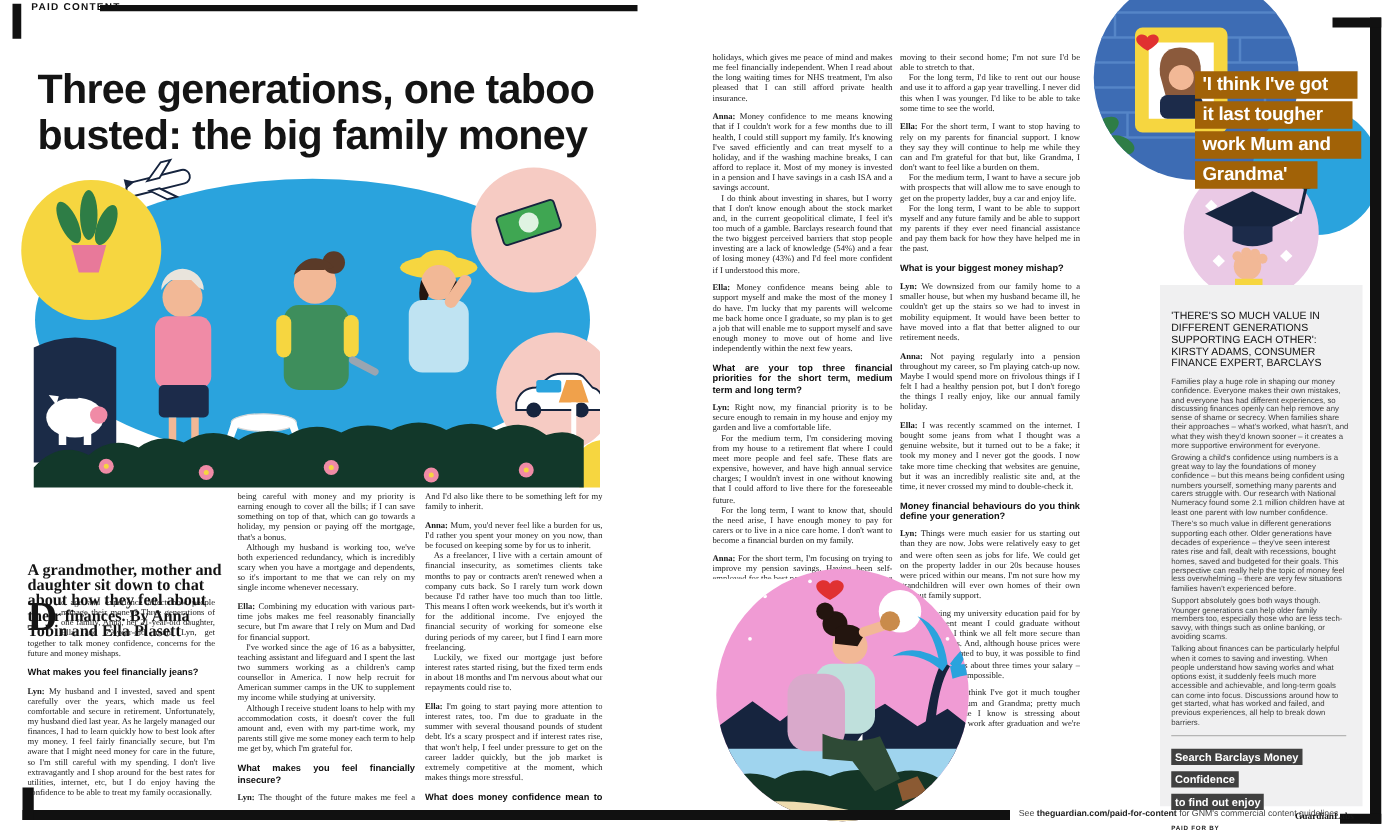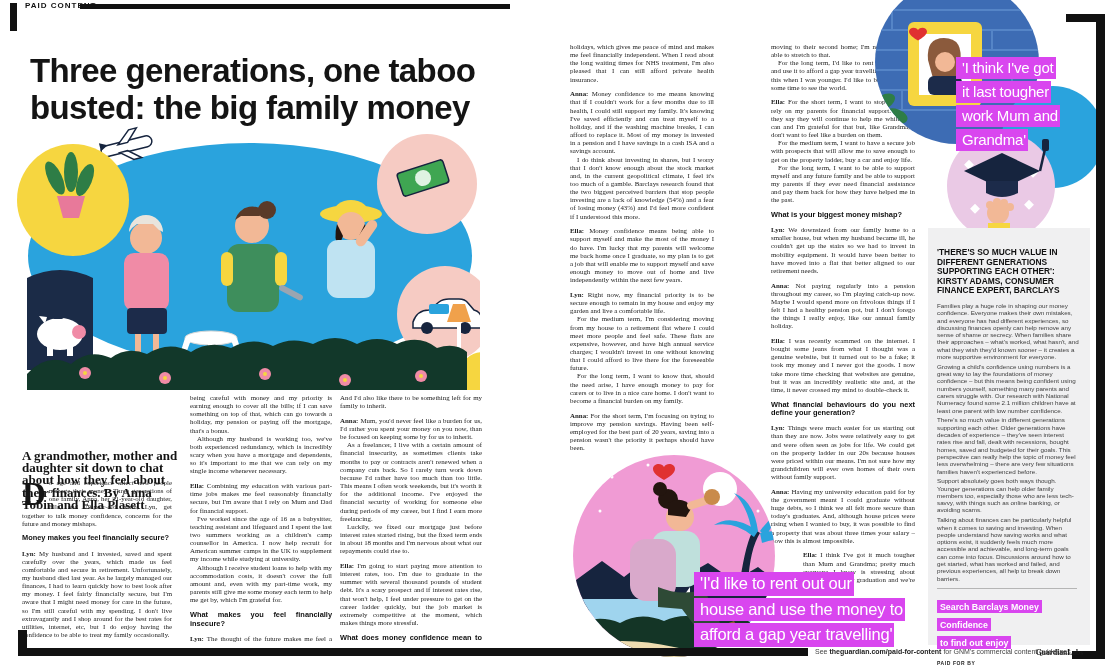--- a/index.html
+++ b/index.html
@@ -29,48 +29,48 @@
   .col p.ind{text-indent:7px;}
   .col p.wrap{margin-left:32px;}
   .col h3{margin:6.5px 0 2px 0;font-family:"Liberation Sans",sans-serif;
           font-weight:bold;font-size:7.4px;line-height:8.6px;color:#111;}
   .col p.drop::first-letter{float:left;font-size:33px;line-height:26px;padding:2px 3px 0 0;
           font-weight:bold;color:#141414;}
   #col0{left:22px;top:479px;width:150px;height:162px;overflow:hidden;}
   #col1{left:190px;top:394px;width:142px;height:248px;overflow:hidden;}
   #col2{left:340px;top:394px;width:142px;height:248px;overflow:hidden;}
   #col3{left:570px;top:43px;width:144px;height:420px;overflow:hidden;}
-  #col4{left:771px;top:43px;width:144px;height:540px;overflow:hidden;}
+  #col4{left:720px;top:43px;width:144px;height:540px;overflow:hidden;}
   
   .illo{position:absolute;}
   #main-illo{left:15px;top:126px;}
   #window-illo{left:872px;top:0px;}
   .blue-ball{position:absolute;left:1002px;top:86px;width:102px;height:102px;border-radius:50%;
              background:#2AA3DD;}
   #cap-illo{left:946px;top:131px;}
   #traveller-illo{left:572px;top:451px;}
   
   .pq{position:absolute;z-index:30;}
-  .pq span{display:block;width:max-content;background:#d946ef;color:#fff;
-           font-family:"Liberation Sans",sans-serif;font-weight:normal;padding:3px 2px 4px 6px;
+  .pq span{display:block;width:max-content;background:#a16207;color:#fff;
+           font-family:"Liberation Sans",sans-serif;font-weight:bold;padding:3px 24px 4px 6px;
            margin:0 0 2px 0;letter-spacing:-0.2px;}
   #quote-tougher{left:956px;top:57px;}
   #quote-tougher span{font-size:15px;line-height:15px;}
   #quote-rent{left:694px;top:572px;}
   #quote-rent span{font-size:16.5px;line-height:16.5px;}
   
   .panel{position:absolute;left:928px;top:228px;width:162px;height:417px;background:#F0F0F1;z-index:5;}
   .panel-inner{position:absolute;left:9px;top:20px;width:142px;}
-  .expert-head{font-family:"Liberation Sans",sans-serif;font-weight:bold;font-size:8.4px;
+  .expert-head{font-family:"Liberation Sans",sans-serif;font-weight:normal;font-size:8.4px;
                line-height:9.6px;color:#111;width:128px;}
   .expert-body{margin-top:6px;font-family:"Liberation Sans",sans-serif;font-size:6.25px;
                line-height:7.3px;color:#3d3d3d;}
   .expert-body p{margin:0 0 2.5px 0;}
   .divider{margin:6px 0 7px 0;border-top:1px solid #b5b5b5;width:140px;}
-  .cta span{display:inline;background:#d946ef;color:#fff;font-family:"Liberation Sans",sans-serif;
+  .cta span{display:inline;background:#404040;color:#fff;font-family:"Liberation Sans",sans-serif;
             font-weight:bold;font-size:8.8px;line-height:13px;padding:1.5px 3px;
             -webkit-box-decoration-break:clone;box-decoration-break:clone;}
   .paidforby{margin-top:10px;font-family:"Liberation Sans",sans-serif;font-weight:bold;
              font-size:5px;letter-spacing:.6px;color:#222;}
   
   .footer-note{position:absolute;left:815px;top:648px;font-family:"Liberation Sans",sans-serif;
                font-size:7px;color:#444;}
   .footer-note b{color:#222;}
   .labs-logo{position:absolute;left:1024px;top:648px;font-family:"Liberation Serif",serif;
              font-weight:bold;font-size:7.5px;color:#1a1a1a;margin-left:12px;}
@@ -82,21 +82,21 @@
 
   <div class="tl-corner"></div>
   <div class="paid-tag">PAID CONTENT</div>
   <div class="head-bar"></div>
 
   <h1 class="headline">Three generations, one taboo busted: the big family money chat</h1>
   <p class="standfirst">A grandmother, mother and daughter sit down to chat about how they feel about their finances. By Anna Tobin and Ella Plasett</p>
 
   <div class="col" id="col0">
       <p class="drop">Do age and experience affect how people manage their money? Three generations of one family, Anna, her 21-year-old daughter, Ella, and 79-year-old mum, Lyn, get together to talk money confidence, concerns for the future and money mishaps.</p>
-      <h3>Money makes you feel financially secure?</h3>
+      <h3>What makes you feel financially jeans?</h3>
       <p class="qa"><b>Lyn: </b>My husband and I invested, saved and spent carefully over the years, which made us feel comfortable and secure in retirement. Unfortunately, my husband died last year. As he largely managed our finances, I had to learn quickly how to best look after my money. I feel fairly financially secure, but I'm aware that I might need money for care in the future, so I'm still careful with my spending. I don't live extravagantly and I shop around for the best rates for utilities, internet, etc, but I do enjoy having the confidence to be able to treat my family occasionally.</p>
     </div>
   <div class="col" id="col1">
       <p class="cont">being careful with money and my priority is earning enough to cover all the bills; if I can save something on top of that, which can go towards a holiday, my pension or paying off the mortgage, that's a bonus.</p>
       <p class="cont ind">Although my husband is working too, we've both experienced redundancy, which is incredibly scary when you have a mortgage and dependents, so it's important to me that we can rely on my single income whenever necessary.</p>
       <p class="qa"><b>Ella: </b>Combining my education with various part-time jobs makes me feel reasonably financially secure, but I'm aware that I rely on Mum and Dad for financial support.</p>
       <p class="cont ind">I've worked since the age of 16 as a babysitter, teaching assistant and lifeguard and I spent the last two summers working as a children's camp counsellor in America. I now help recruit for American summer camps in the UK to supplement my income while studying at university.</p>
       <p class="cont ind">Although I receive student loans to help with my accommodation costs, it doesn't cover the full amount and, even with my part-time work, my parents still give me some money each term to help me get by, which I'm grateful for.</p>
       <h3>What makes you feel financially insecure?</h3>
       <p class="qa"><b>Lyn: </b>The thought of the future makes me feel a little financially insecure. I don't want to be a burden on anyone and I'm worried about the high cost of care, whether that's in my own home or a nursing home.</p>
@@ -107,36 +107,37 @@
       <p class="cont ind">As a freelancer, I live with a certain amount of financial insecurity, as sometimes clients take months to pay or contracts aren't renewed when a company cuts back. So I rarely turn work down because I'd rather have too much than too little. This means I often work weekends, but it's worth it for the additional income. I've enjoyed the financial security of working for someone else during periods of my career, but I find I earn more freelancing.</p>
       <p class="cont ind">Luckily, we fixed our mortgage just before interest rates started rising, but the fixed term ends in about 18 months and I'm nervous about what our repayments could rise to.</p>
       <p class="qa"><b>Ella: </b>I'm going to start paying more attention to interest rates, too. I'm due to graduate in the summer with several thousand pounds of student debt. It's a scary prospect and if interest rates rise, that won't help, I feel under pressure to get on the career ladder quickly, but the job market is extremely competitive at the moment, which makes things more stressful.</p>
       <h3>What does money confidence mean to you?</h3>
     </div>
   <div class="col" id="col3">
       <p class="cont">holidays, which gives me peace of mind and makes me feel financially independent. When I read about the long waiting times for NHS treatment, I'm also pleased that I can still afford private health insurance.</p>
       <p class="qa"><b>Anna: </b>Money confidence to me means knowing that if I couldn't work for a few months due to ill health, I could still support my family. It's knowing I've saved efficiently and can treat myself to a holiday, and if the washing machine breaks, I can afford to replace it. Most of my money is invested in a pension and I have savings in a cash ISA and a savings account.</p>
       <p class="cont ind">I do think about investing in shares, but I worry that I don't know enough about the stock market and, in the current geopolitical climate, I feel it's too much of a gamble. Barclays research found that the two biggest perceived barriers that stop people investing are a lack of knowledge (54%) and a fear of losing money (43%) and I'd feel more confident if I understood this more.</p>
       <p class="qa"><b>Ella: </b>Money confidence means being able to support myself and make the most of the money I do have. I'm lucky that my parents will welcome me back home once I graduate, so my plan is to get a job that will enable me to support myself and save enough money to move out of home and live independently within the next few years.</p>
+      <h3>What are your top three financial priorities for the short term, medium term and long term?</h3>
       <p class="qa"><b>Lyn: </b>Right now, my financial priority is to be secure enough to remain in my house and enjoy my garden and live a comfortable life.</p>
       <p class="cont ind">For the medium term, I'm considering moving from my house to a retirement flat where I could meet more people and feel safe. These flats are expensive, however, and have high annual service charges; I wouldn't invest in one without knowing that I could afford to live there for the foreseeable future.</p>
       <p class="cont ind">For the long term, I want to know that, should the need arise, I have enough money to pay for carers or to live in a nice care home. I don't want to become a financial burden on my family.</p>
       <p class="qa"><b>Anna: </b>For the short term, I'm focusing on trying to improve my pension savings. Having been self-employed for the best part of 20 years, saving into a pension wasn't the priority it perhaps should have been.</p>
     </div>
   <div class="col" id="col4">
       <p class="cont">moving to their second home; I'm not sure I'd be able to stretch to that.</p>
       <p class="cont ind">For the long term, I'd like to rent out our house and use it to afford a gap year travelling. I never did this when I was younger. I'd like to be able to take some time to see the world.</p>
       <p class="qa"><b>Ella: </b>For the short term, I want to stop having to rely on my parents for financial support. I know they say they will continue to help me while they can and I'm grateful for that but, like Grandma, I don't want to feel like a burden on them.</p>
       <p class="cont ind">For the medium term, I want to have a secure job with prospects that will allow me to save enough to get on the property ladder, buy a car and enjoy life.</p>
       <p class="cont ind">For the long term, I want to be able to support myself and any future family and be able to support my parents if they ever need financial assistance and pay them back for how they have helped me in the past.</p>
       <h3>What is your biggest money mishap?</h3>
       <p class="qa"><b>Lyn: </b>We downsized from our family home to a smaller house, but when my husband became ill, he couldn't get up the stairs so we had to invest in mobility equipment. It would have been better to have moved into a flat that better aligned to our retirement needs.</p>
       <p class="qa"><b>Anna: </b>Not paying regularly into a pension throughout my career, so I'm playing catch-up now. Maybe I would spend more on frivolous things if I felt I had a healthy pension pot, but I don't forego the things I really enjoy, like our annual family holiday.</p>
       <p class="qa"><b>Ella: </b>I was recently scammed on the internet. I bought some jeans from what I thought was a genuine website, but it turned out to be a fake; it took my money and I never got the goods. I now take more time checking that websites are genuine, but it was an incredibly realistic site and, at the time, it never crossed my mind to double-check it.</p>
-      <h3>What financial behaviours do you next define your generation?</h3>
+      <h3>Money financial behaviours do you think define your generation?</h3>
       <p class="qa"><b>Lyn: </b>Things were much easier for us starting out than they are now. Jobs were relatively easy to get and were often seen as jobs for life. We could get on the property ladder in our 20s because houses were priced within our means. I'm not sure how my grandchildren will ever own homes of their own without family support.</p>
       <p class="qa"><b>Anna: </b>Having my university education paid for by the government meant I could graduate without huge debts, so I think we all felt more secure than today's graduates. And, although house prices were rising when I wanted to buy, it was possible to find a property that was about three times your salary – now this is almost impossible.</p>
       <p class="qa wrap"><b>Ella: </b>I think I've got it much tougher than Mum and Grandma; pretty much everyone I know is stressing about finding work after graduation and we're all aware that we have thousands of pounds of debt that the generations before us never had. We all feel financially insecure and have no idea how we will ever afford a property. We don't feel we can rely on the “bank of mum and dad” – even though it's a concept that's often in the news, it doesn't feel realistic to us.</p>
     </div>
 
   <svg class="illo" id="main-illo" width="465" height="264" viewBox="0 0 465 264">
     <rect x="0" y="0" width="465" height="264" fill="#ffffff"></rect>
     <ellipse cx="235" cy="130" rx="222" ry="113" fill="#2AA3DD"></ellipse>
 
     <g transform="rotate(-14 115 22)">
@@ -339,25 +340,20 @@
       </g>
     </g>
   </svg>
 
   <div class="pq" id="quote-tougher">
       <span>'I think I've got</span>
       <span>it last tougher</span>
       <span>work Mum and</span>
       <span>Grandma'</span>
     </div>
-  <div class="pq" id="quote-rent">
-      <span>'I'd like to rent out our</span>
-      <span>house and use the money to</span>
-      <span>afford a gap year travelling'</span>
-    </div>
 
   <div class="panel">
     <div class="panel-inner">
       <div class="expert-head">'THERE'S SO MUCH VALUE IN DIFFERENT GENERATIONS SUPPORTING EACH OTHER': KIRSTY ADAMS, CONSUMER FINANCE EXPERT, BARCLAYS</div>
       <div class="expert-body">
           <p>Families play a huge role in shaping our money confidence. Everyone makes their own mistakes, and everyone has had different experiences, so discussing finances openly can help remove any sense of shame or secrecy. When families share their approaches – what's worked, what hasn't, and what they wish they'd known sooner – it creates a more supportive environment for everyone.</p>
           <p>Growing a child's confidence using numbers is a great way to lay the foundations of money confidence – but this means being confident using numbers yourself, something many parents and carers struggle with. Our research with National Numeracy found some 2.1 million children have at least one parent with low number confidence.</p>
           <p>There's so much value in different generations supporting each other. Older generations have decades of experience – they've seen interest rates rise and fall, dealt with recessions, bought homes, saved and budgeted for their goals. This perspective can really help the topic of money feel less overwhelming – there are very few situations families haven't experienced before.</p>
           <p>Support absolutely goes both ways though. Younger generations can help older family members too, especially those who are less tech-savvy, with things such as online banking, or avoiding scams.</p>
           <p>Talking about finances can be particularly helpful when it comes to saving and investing. When people understand how saving works and what options exist, it suddenly feels much more accessible and achievable, and long-term goals can come into focus. Discussions around how to get started, what has worked and failed, and previous experiences, all help to break down barriers.</p>

